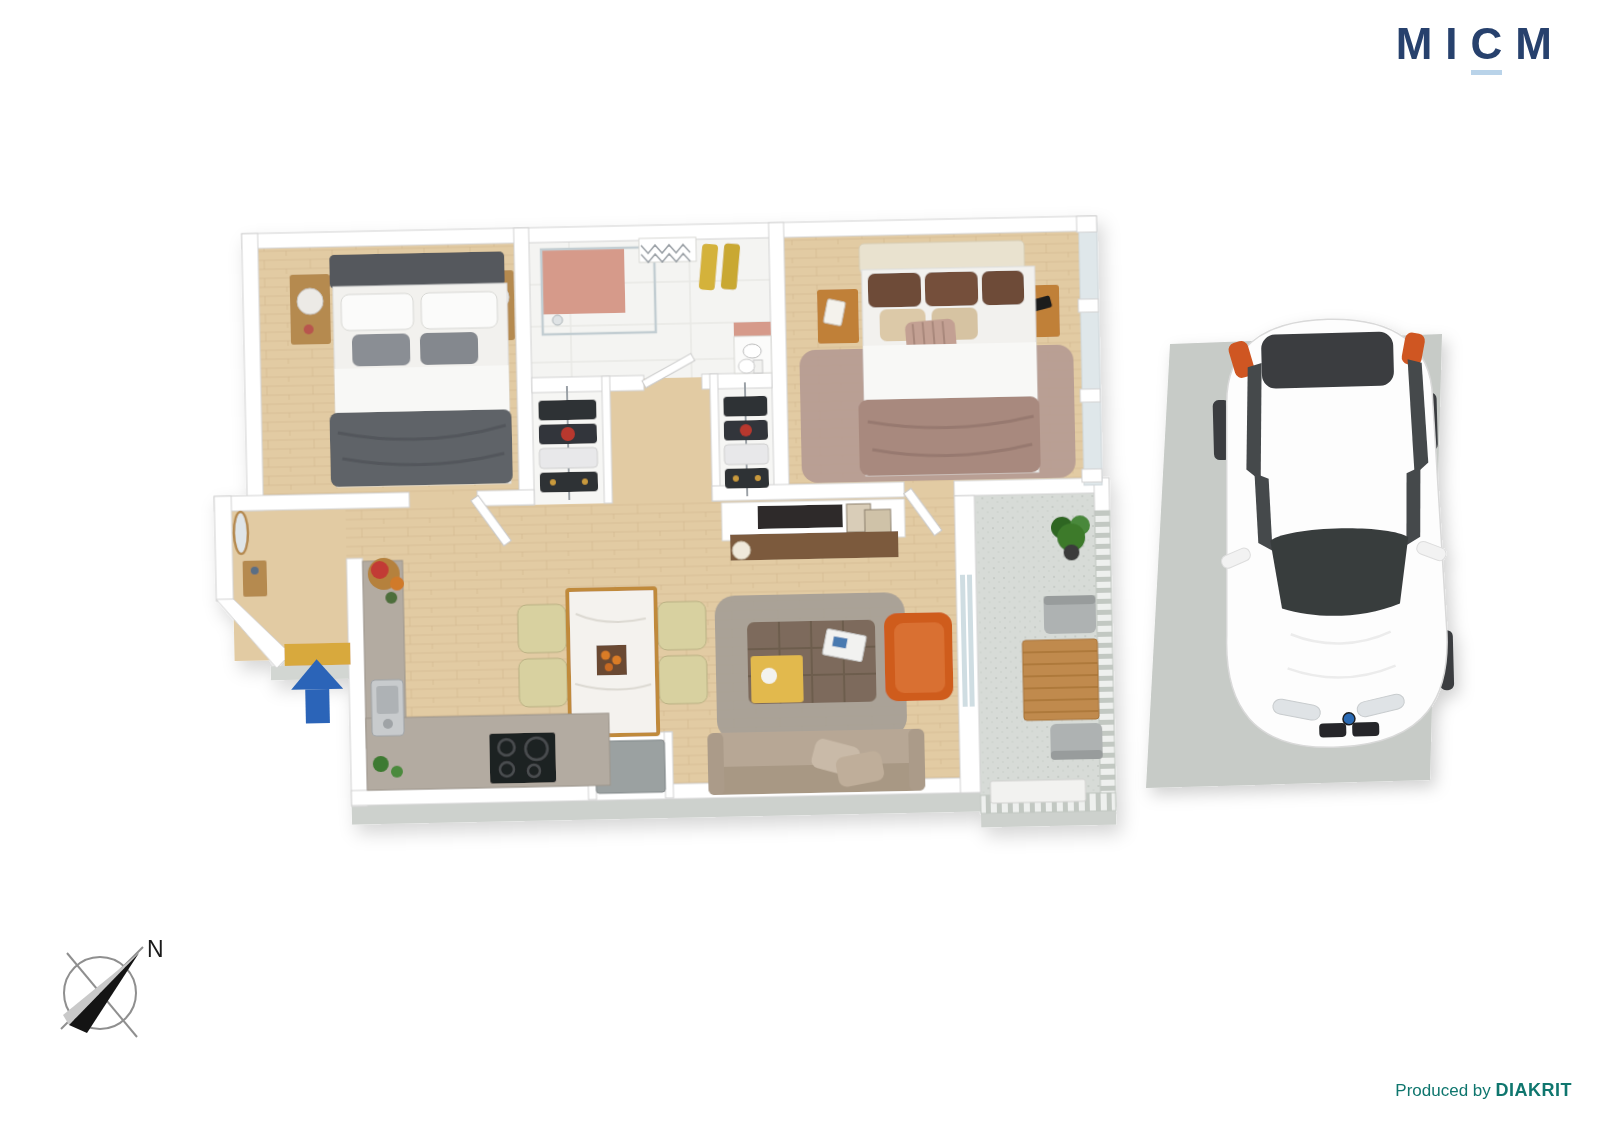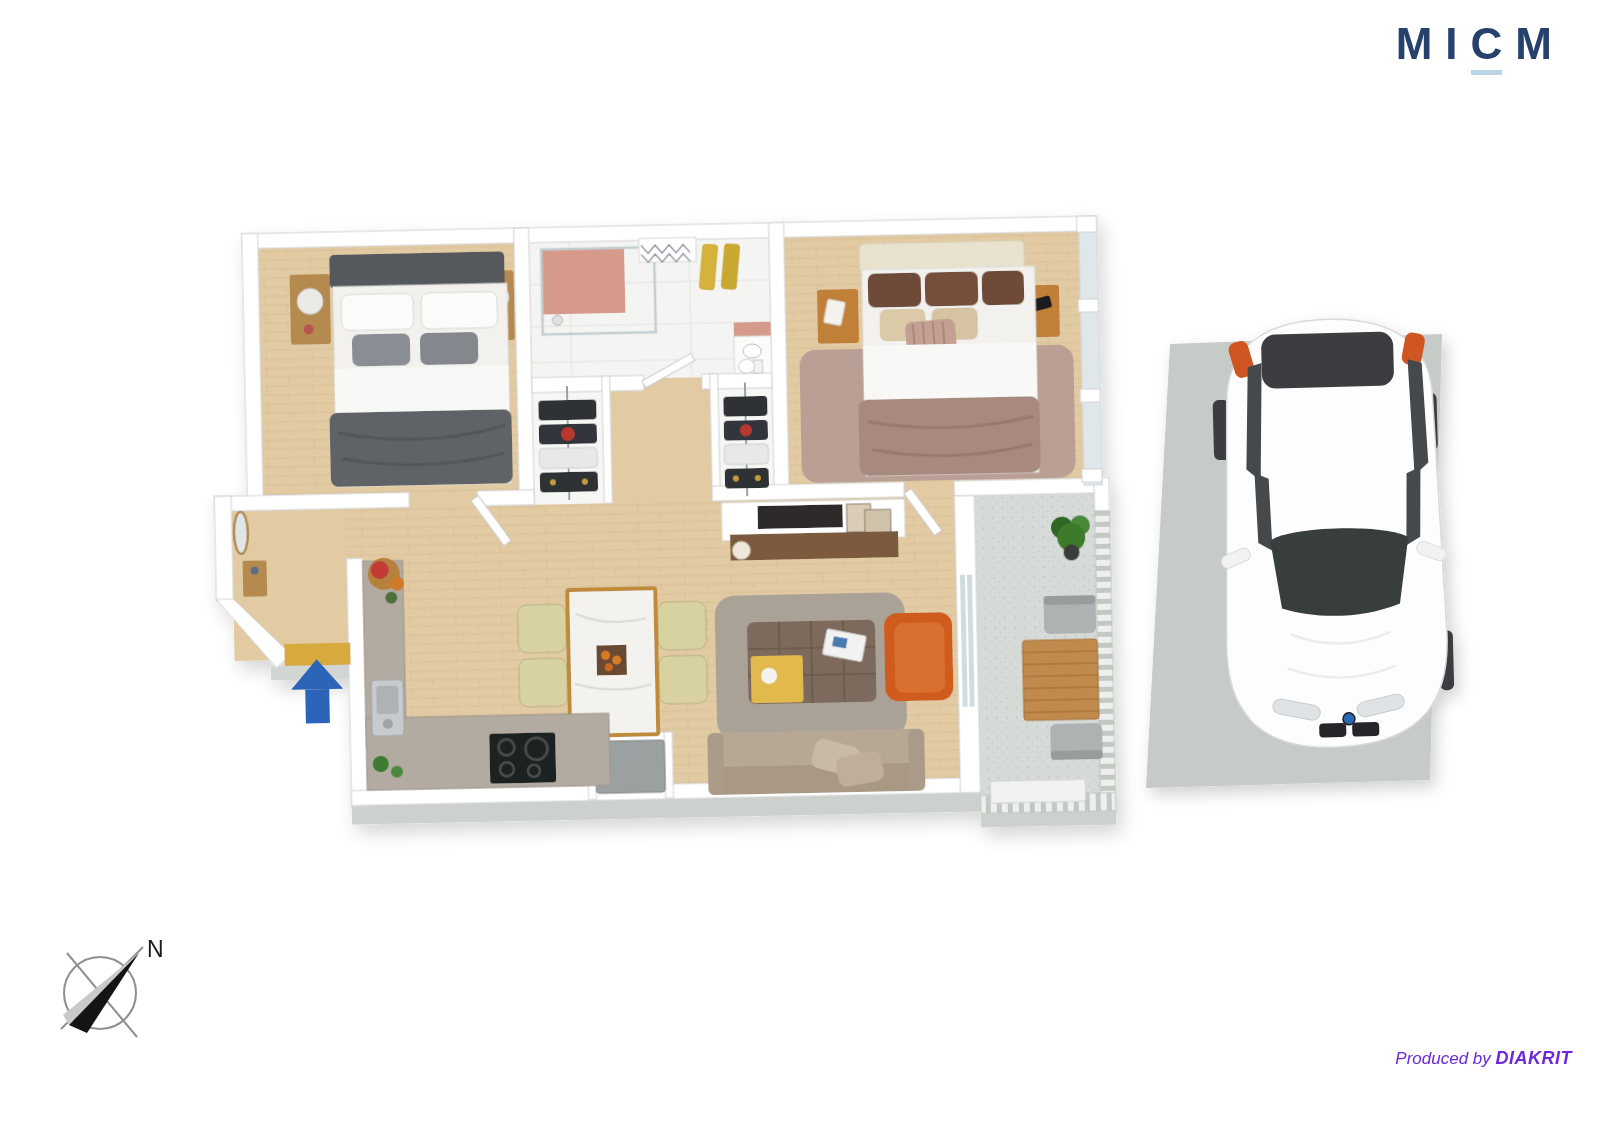--- a/index.html
+++ b/index.html
@@ -11,21 +11,21 @@
   .logo span:last-child{margin-right:0;}
   .logo .underlined{border-bottom:5px solid #b9d3e9;padding-bottom:4px;}
   
   #plan-svg{position:absolute;left:210px;top:212px;width:910px;height:640px;overflow:visible;
             transform:rotate(-1.2deg);transform-origin:50% 50%;}
   #car-svg{position:absolute;left:1120px;top:300px;width:360px;height:500px;overflow:visible;}
   #compass-svg{position:absolute;left:55px;top:933px;width:130px;height:112px;overflow:visible;}
   
   .disclaimer{position:absolute;left:30px;top:1060px;width:1300px;color:#141414;
               font-size:17px;line-height:23px;}
-  .credit{position:absolute;right:28px;top:1048px;font-size:17px;color:#6d28d9;font-style:italic;}
+  .credit{position:absolute;right:28px;top:1080px;font-size:17px;color:#0f766e;}
   .credit b{font-size:18px;letter-spacing:.5px;}
   text{font-family:"Liberation Sans",sans-serif;}
 </style>
 </head>
 <body>
 
 <div id="page">
 
   <div class="logo">
     <span>M</span>

